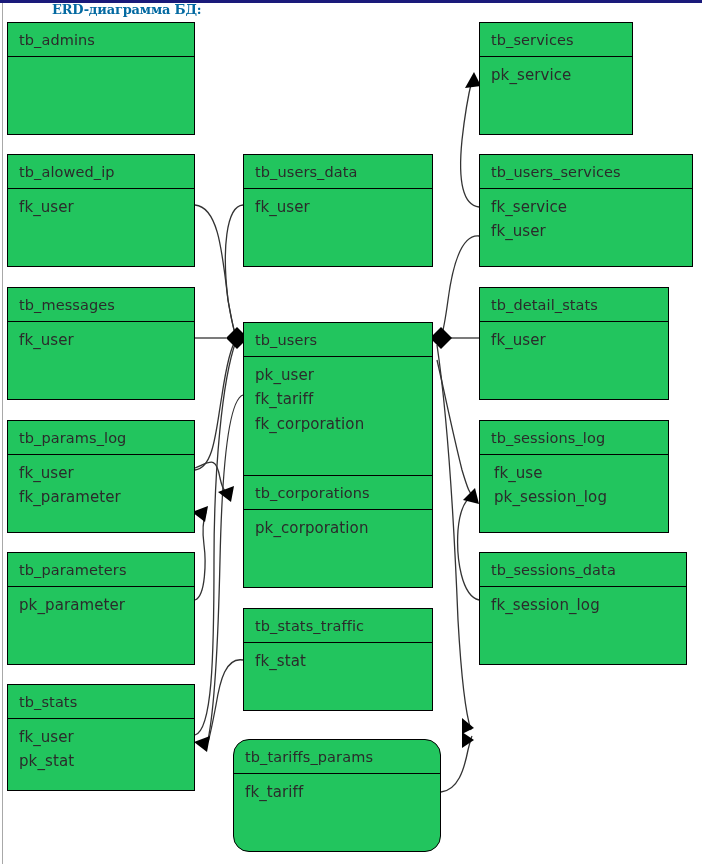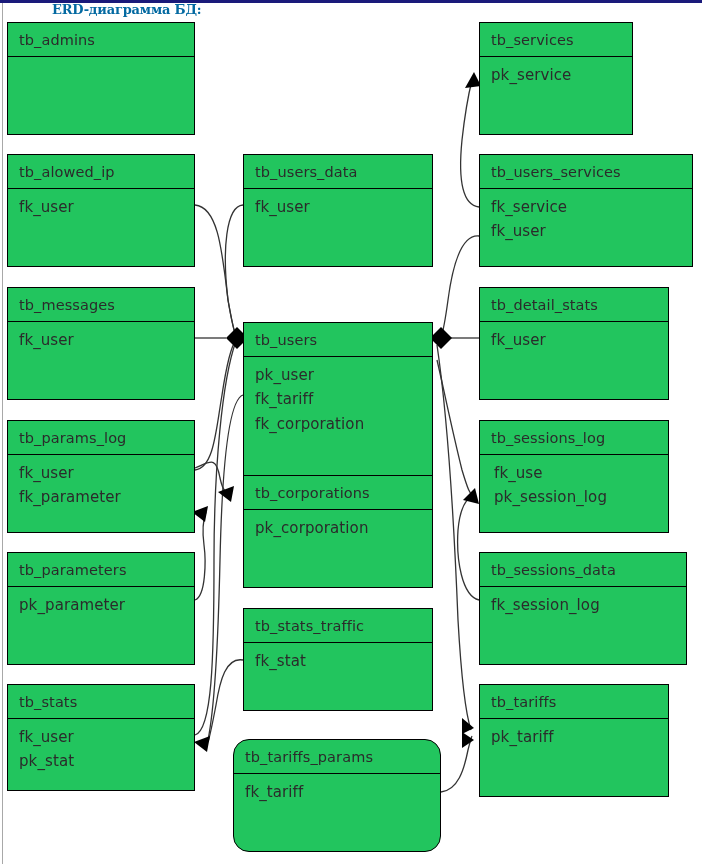--- a/index.html
+++ b/index.html
@@ -279,22 +279,14 @@
 
   <div class="entity" style="left:479px; top:552px; width:208px; height:113px;">
     <div class="entity-header">
       <span class="entity-title">tb_sessions_data</span>
     </div>
     <div class="entity-body">
       <div class="attr">fk_session_log</div>
     </div>
   </div>
 
-  <div class="entity" style="left:479px; top:684px; width:190px; height:113px;">
-    <div class="entity-header">
-      <span class="entity-title">tb_tariffs</span>
-    </div>
-    <div class="entity-body">
-      <div class="attr">pk_tariff</div>
-    </div>
-  </div>
 
 </div>
 
 </body></html>

